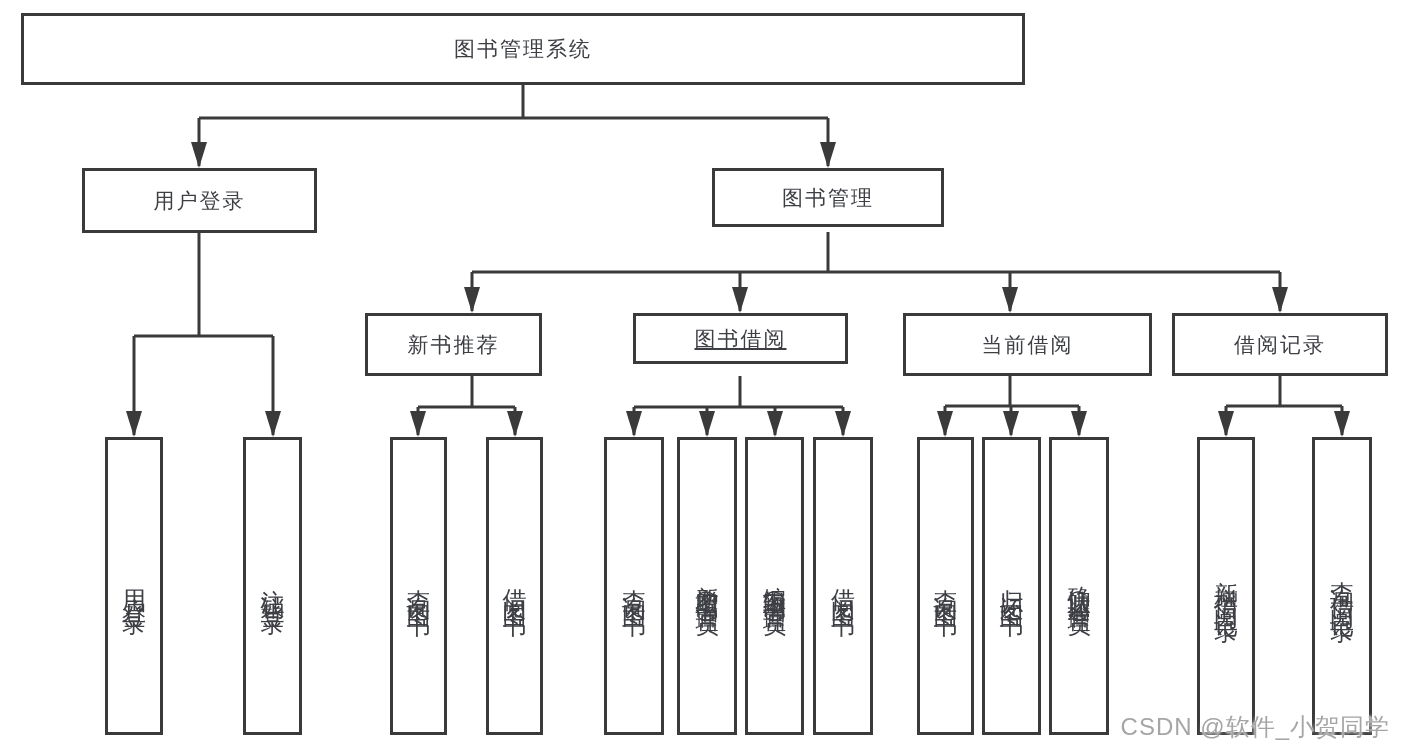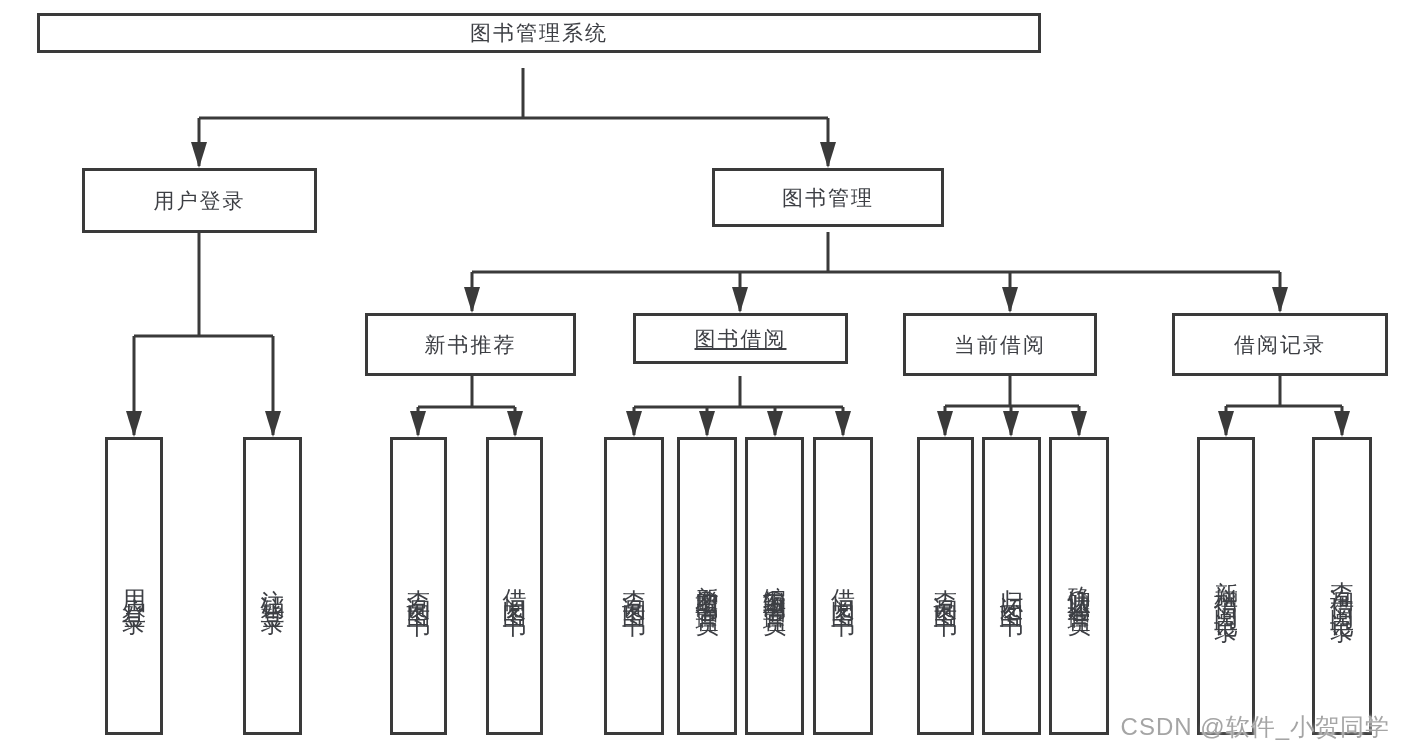--- a/index.html
+++ b/index.html
@@ -96,28 +96,28 @@
     <polygon class="ah" points="699,411 715,411 707,437"></polygon>
     <polygon class="ah" points="767,411 783,411 775,437"></polygon>
     <polygon class="ah" points="835,411 851,411 843,437"></polygon>
     <polygon class="ah" points="937,411 953,411 945,437"></polygon>
     <polygon class="ah" points="1003,411 1019,411 1011,437"></polygon>
     <polygon class="ah" points="1071,411 1087,411 1079,437"></polygon>
     <polygon class="ah" points="1218,411 1234,411 1226,437"></polygon>
     <polygon class="ah" points="1334,411 1350,411 1342,437"></polygon>
   </svg>
 
-  <div class="box hbox" style="left:21px; top:13px; width:1004px; height:40px;margin-left:16px;">图书管理系统</div>
+  <div class="box hbox" style="left:21px; top:13px; width:1004px; height:72px;">图书管理系统</div>
 
   <div class="box hbox" style="left:82px; top:168px; width:235px; height:65px;">用户登录</div>
   <div class="box hbox" style="left:712px; top:168px; width:232px; height:59px;">图书管理</div>
 
-  <div class="box hbox" style="left:365px; top:313px; width:211px; height:63px;">新书推荐</div>
+  <div class="box hbox" style="left:365px; top:313px; width:177px; height:63px;">新书推荐</div>
   <div class="box hbox" style="left:633px; top:313px; width:215px; height:51px;text-decoration:underline;">图书借阅</div>
-  <div class="box hbox" style="left:903px; top:313px; width:194px; height:63px;">当前借阅</div>
+  <div class="box hbox" style="left:903px; top:313px; width:249px; height:63px;">当前借阅</div>
   <div class="box hbox" style="left:1172px; top:313px; width:216px; height:63px;">借阅记录</div>
 
   <div class="box vbox" style="left:105px; top:437px; width:58px; height:298px;">用户登录</div>
   <div class="box vbox" style="left:243px; top:437px; width:59px; height:298px;">注销登录</div>
 
   <div class="box vbox" style="left:390px; top:437px; width:57px; height:298px;">查询图书</div>
   <div class="box vbox" style="left:486px; top:437px; width:57px; height:298px;">借阅图书</div>
 
   <div class="box vbox" style="left:604px; top:437px; width:60px; height:298px;">查询图书</div>
   <div class="box vbox tight" style="left:677px; top:437px; width:60px; height:298px;">新增图书（管理员）</div>

